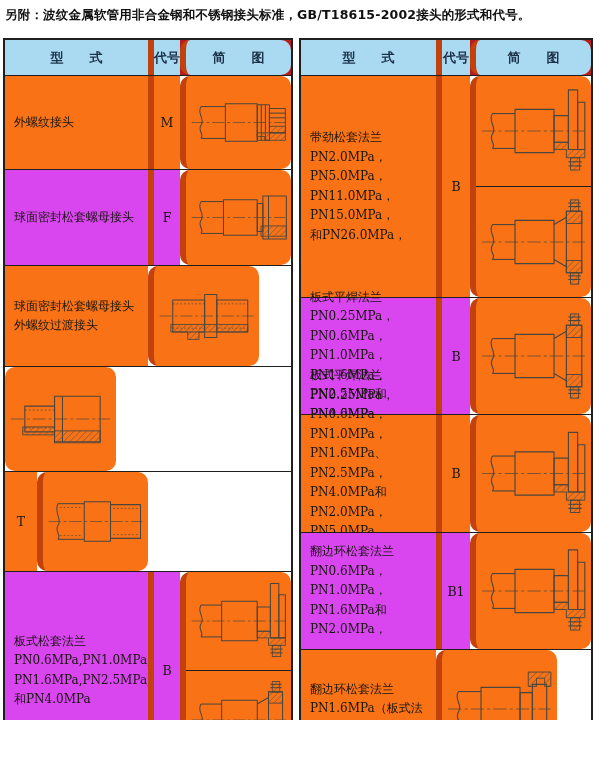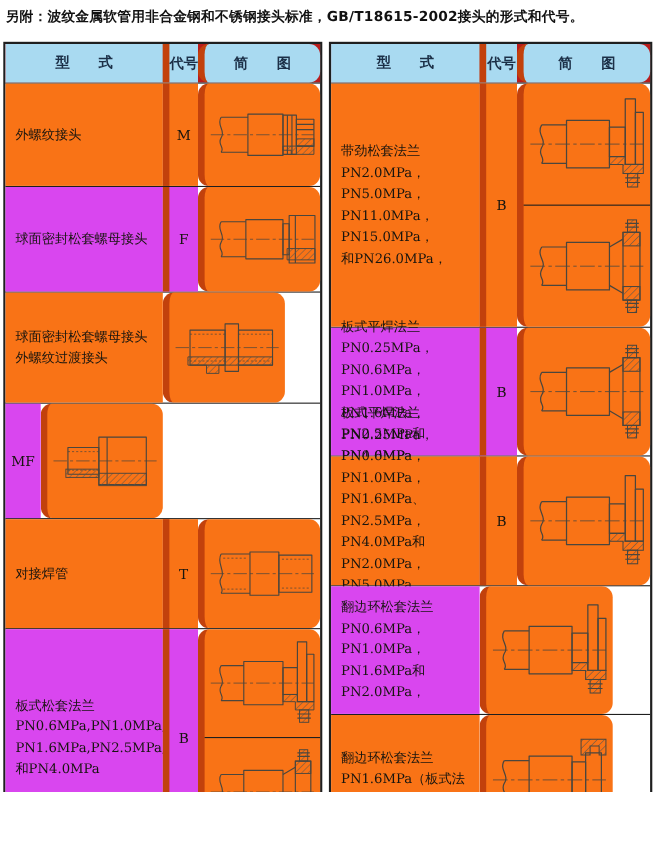--- a/index.html
+++ b/index.html
@@ -133,23 +133,20 @@
               <rect x="67" y="29" width="33" height="34" stroke="#4a463e" stroke-width="1.1" fill="none" stroke-linejoin="round"></rect>
               <line x1="67" y1="33" x2="100" y2="33" stroke="#4a463e" stroke-width="0.7" stroke-dasharray="2 2" fill="none"></line>
               <line x1="67" y1="59" x2="100" y2="59" stroke="#4a463e" stroke-width="0.7" stroke-dasharray="2 2" fill="none"></line>
               <polygon points="18,55 100,55 100,63 48,63 48,71 36,71 36,63 18,63" fill="url(#h3)" stroke="#4a463e" stroke-width="0.9"></polygon>
             </svg>
           </div>
         </div>
     </div>
 
     <div class="row" style="height:104px">
-      <div class="c code hl">
-          <span>MF</span>
-        </div>
       <div class="c diag">
           <div class="dg">
             <svg viewBox="0 0 112 92" xmlns="http://www.w3.org/2000/svg" preserveAspectRatio="xMidYMid meet">
               <defs>
                 <pattern id="h4" patternUnits="userSpaceOnUse" width="4.5" height="4.5" patternTransform="rotate(45)">
                   <line x1="0" y1="0" x2="0" y2="4.5" stroke="#5a564c" stroke-width="1"></line>
                 </pattern>
               </defs>
               <line x1="6" y1="46" x2="106" y2="46" stroke="#4a463e" stroke-width="0.7" stroke-dasharray="13 3 3 3"></line>
               <rect x="20" y="33" width="30" height="26" stroke="#4a463e" stroke-width="1.1" fill="none" stroke-linejoin="round"></rect>
@@ -158,23 +155,20 @@
               <rect x="50" y="23" width="46" height="46" stroke="#4a463e" stroke-width="1.1" fill="none" stroke-linejoin="round"></rect>
               <line x1="58" y1="23" x2="58" y2="69" stroke="#4a463e" stroke-width="1.1" fill="none" stroke-linejoin="round"></line>
               <rect x="18" y="54" width="32" height="8" fill="url(#h4)" stroke="#4a463e" stroke-width="0.9"></rect>
               <rect x="50" y="58" width="46" height="12" fill="url(#h4)" stroke="#4a463e" stroke-width="0.9"></rect>
             </svg>
           </div>
         </div>
     </div>
 
     <div class="row" style="height:99px">
-      <div class="c type">
-          <span>对接焊管</span>
-        </div>
       <div class="c code">
           <span>T</span>
         </div>
       <div class="c diag">
           <div class="dg">
             <svg viewBox="0 0 112 92" xmlns="http://www.w3.org/2000/svg" preserveAspectRatio="xMidYMid meet">
               <defs>
                 <pattern id="h5" patternUnits="userSpaceOnUse" width="4.5" height="4.5" patternTransform="rotate(45)">
                   <line x1="0" y1="0" x2="0" y2="4.5" stroke="#5a564c" stroke-width="1"></line>
                 </pattern>
@@ -397,20 +391,23 @@
           </div>
         </div>
     </div>
 
     <div class="row" style="height:116px">
       <div class="c type hl">
           <span>翻边环松套法兰
 PN0.6MPa，PN1.0MPa，
 PN1.6MPa和PN2.0MPa，</span>
         </div>
+      <div class="c code hl">
+          <span>B1</span>
+        </div>
       <div class="c diag">
           <div class="dg">
             <svg viewBox="0 0 112 92" xmlns="http://www.w3.org/2000/svg" preserveAspectRatio="xMidYMid meet">
               <defs>
                 <pattern id="h12" patternUnits="userSpaceOnUse" width="4.5" height="4.5" patternTransform="rotate(45)">
                   <line x1="0" y1="0" x2="0" y2="4.5" stroke="#5a564c" stroke-width="1"></line>
                 </pattern>
               </defs>
               <line x1="6" y1="46" x2="106" y2="46" stroke="#4a463e" stroke-width="0.7" stroke-dasharray="13 3 3 3"></line>
               <path d="M16,29 C11,37 21,42 16,49 C12,56 20,58 16,63" stroke="#4a463e" stroke-width="1.1" fill="none" stroke-linejoin="round"></path>

